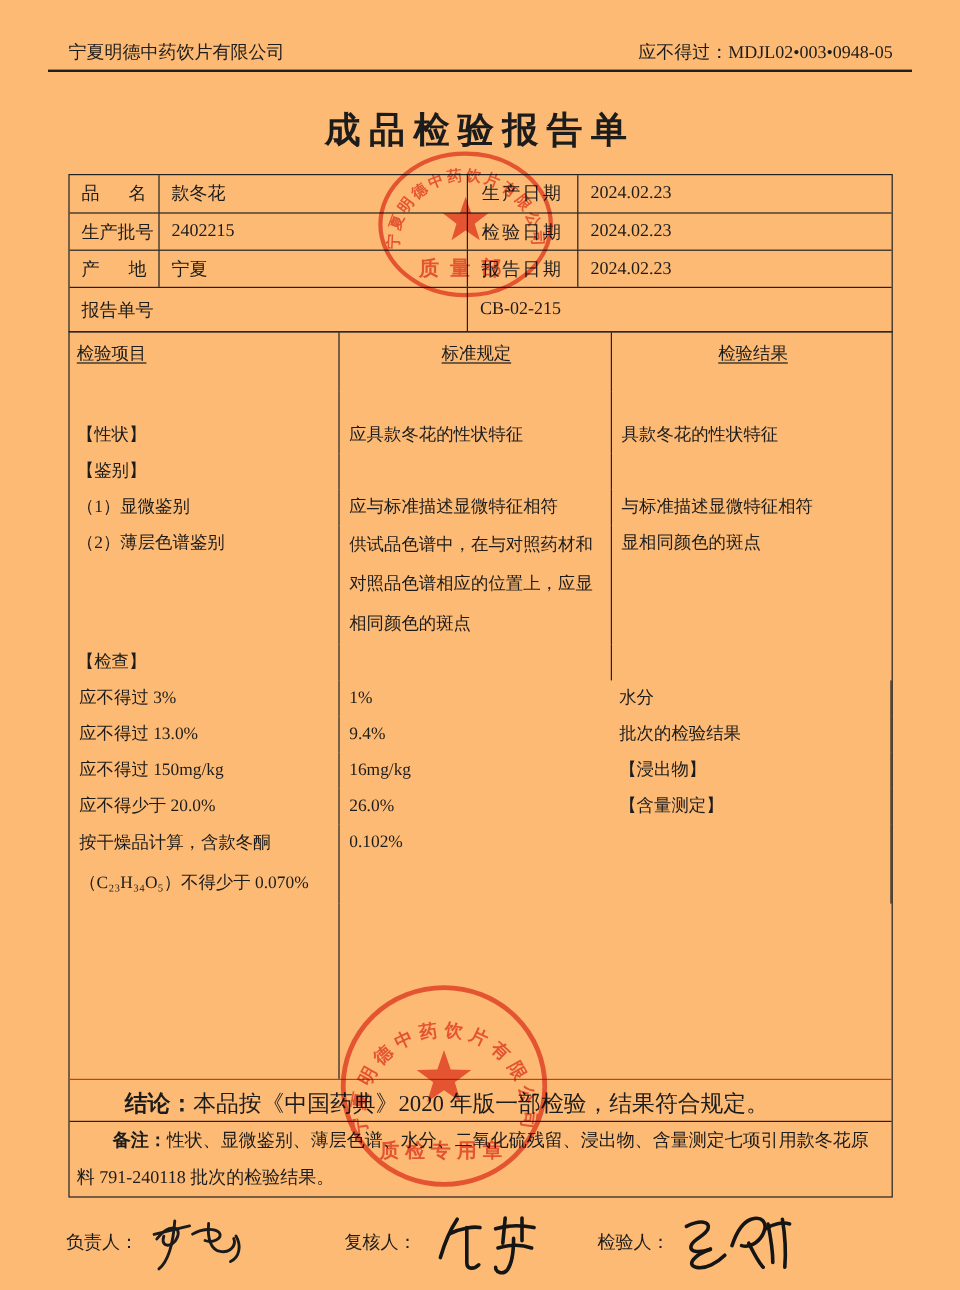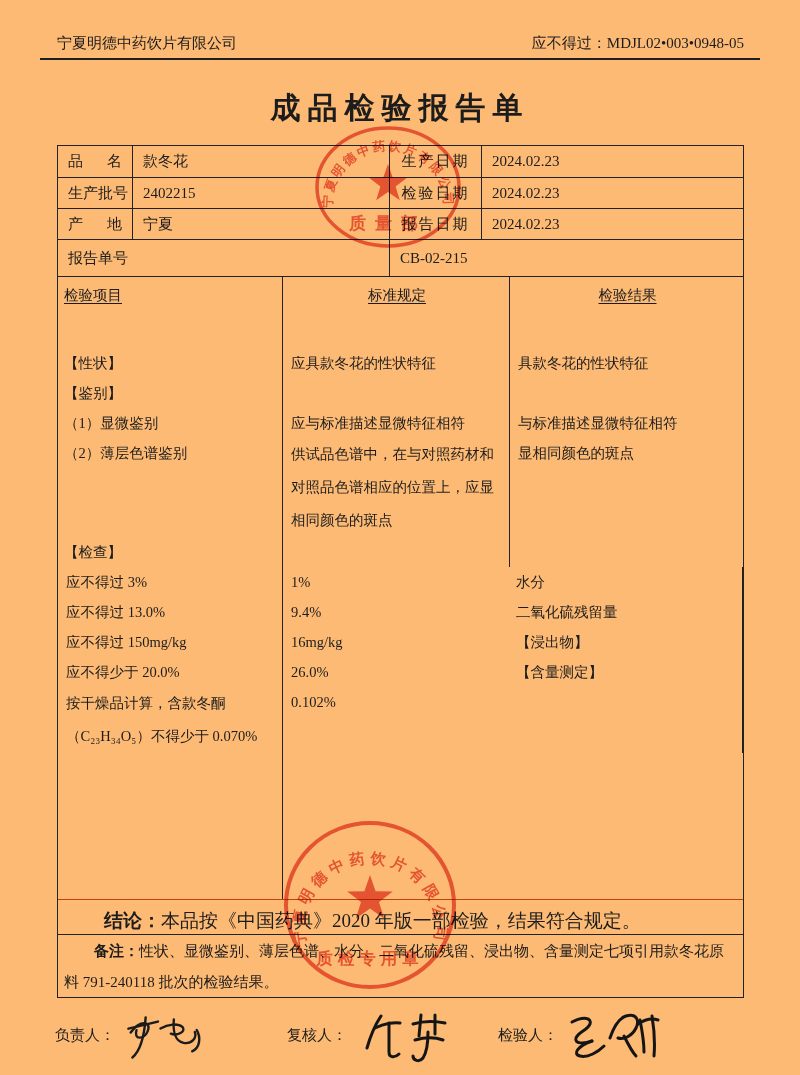--- a/index.html
+++ b/index.html
@@ -138,21 +138,21 @@
       <div class="cell c2"></div>
       <div class="cell c3"></div>
 
       <div class="cell c2">应不得过 3%</div>
       <div class="cell c3">1%</div>
 
       <div class="cell c1">水分</div>
       <div class="cell c2">应不得过 13.0%</div>
       <div class="cell c3">9.4%</div>
 
-      <div class="cell c1">二氧化硫残留量</div>
+      <div class="cell c1">批次的检验结果</div>
       <div class="cell c2">应不得过 150mg/kg</div>
       <div class="cell c3">16mg/kg</div>
 
       <div class="cell c1">【浸出物】</div>
       <div class="cell c2">应不得少于 20.0%</div>
       <div class="cell c3">26.0%</div>
 
       <div class="cell c1">【含量测定】</div>
       <div class="cell c2 ml">按干燥品计算，含款冬酮（C₂₃H₃₄O₅）不得少于 0.070%</div>
       <div class="cell c3">0.102%</div>

